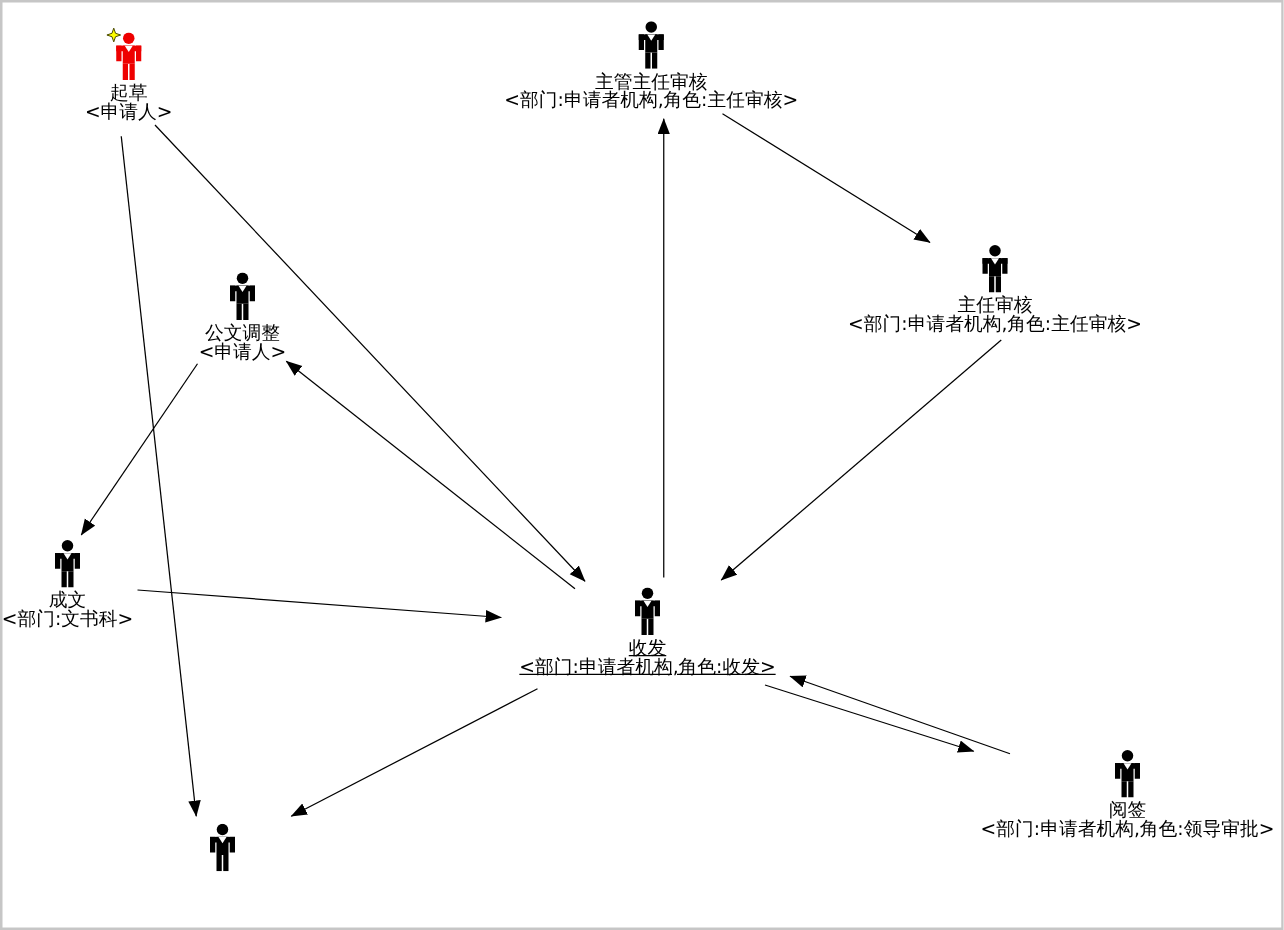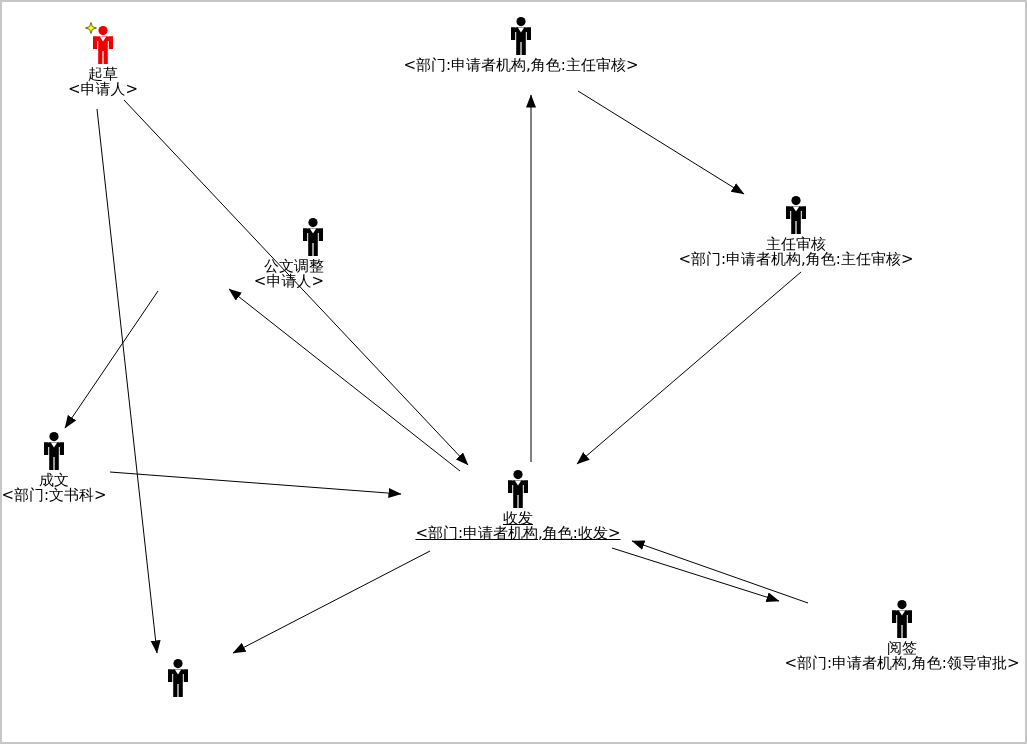--- a/index.html
+++ b/index.html
@@ -87,37 +87,38 @@
         <div class="icon-wrap"><svg width="22" height="38" viewBox="0 0 22 38">
             <circle cx="11" cy="4.6" r="4.6" fill="#000000"></circle>
             <rect x="1" y="10.5" width="20" height="4.5" fill="#000000"></rect>
             <rect x="1" y="10.5" width="4.2" height="12.5" fill="#000000"></rect>
             <rect x="16.8" y="10.5" width="4.2" height="12.5" fill="#000000"></rect>
             <rect x="6.2" y="10.5" width="9.6" height="14.5" fill="#000000"></rect>
             <rect x="6.2" y="25" width="4.2" height="13" fill="#000000"></rect>
             <rect x="11.6" y="25" width="4.2" height="13" fill="#000000"></rect>
             <polygon points="7.8,10.5 14.2,10.5 11,15.5" fill="#ffffff"></polygon>
           </svg></div>
+        <div class="node-title">主管主任审核</div>
         <div class="node-participant">&lt;部门:申请者机构,角色:主任审核&gt;</div>
       </div>
       <div class="node" style="left: 664px; top: 194px;">
         <div class="icon-wrap"><svg width="22" height="38" viewBox="0 0 22 38">
             <circle cx="11" cy="4.6" r="4.6" fill="#000000"></circle>
             <rect x="1" y="10.5" width="20" height="4.5" fill="#000000"></rect>
             <rect x="1" y="10.5" width="4.2" height="12.5" fill="#000000"></rect>
             <rect x="16.8" y="10.5" width="4.2" height="12.5" fill="#000000"></rect>
             <rect x="6.2" y="10.5" width="9.6" height="14.5" fill="#000000"></rect>
             <rect x="6.2" y="25" width="4.2" height="13" fill="#000000"></rect>
             <rect x="11.6" y="25" width="4.2" height="13" fill="#000000"></rect>
             <polygon points="7.8,10.5 14.2,10.5 11,15.5" fill="#ffffff"></polygon>
           </svg></div>
         <div class="node-title">主任审核</div>
         <div class="node-participant">&lt;部门:申请者机构,角色:主任审核&gt;</div>
       </div>
-      <div class="node" style="left: 62px; top: 216px; text-align: right;">
+      <div class="node" style="left: 62px; top: 216px;">
         <div class="icon-wrap"><svg width="22" height="38" viewBox="0 0 22 38">
             <circle cx="11" cy="4.6" r="4.6" fill="#000000"></circle>
             <rect x="1" y="10.5" width="20" height="4.5" fill="#000000"></rect>
             <rect x="1" y="10.5" width="4.2" height="12.5" fill="#000000"></rect>
             <rect x="16.8" y="10.5" width="4.2" height="12.5" fill="#000000"></rect>
             <rect x="6.2" y="10.5" width="9.6" height="14.5" fill="#000000"></rect>
             <rect x="6.2" y="25" width="4.2" height="13" fill="#000000"></rect>
             <rect x="11.6" y="25" width="4.2" height="13" fill="#000000"></rect>
             <polygon points="7.8,10.5 14.2,10.5 11,15.5" fill="#ffffff"></polygon>
           </svg></div>

